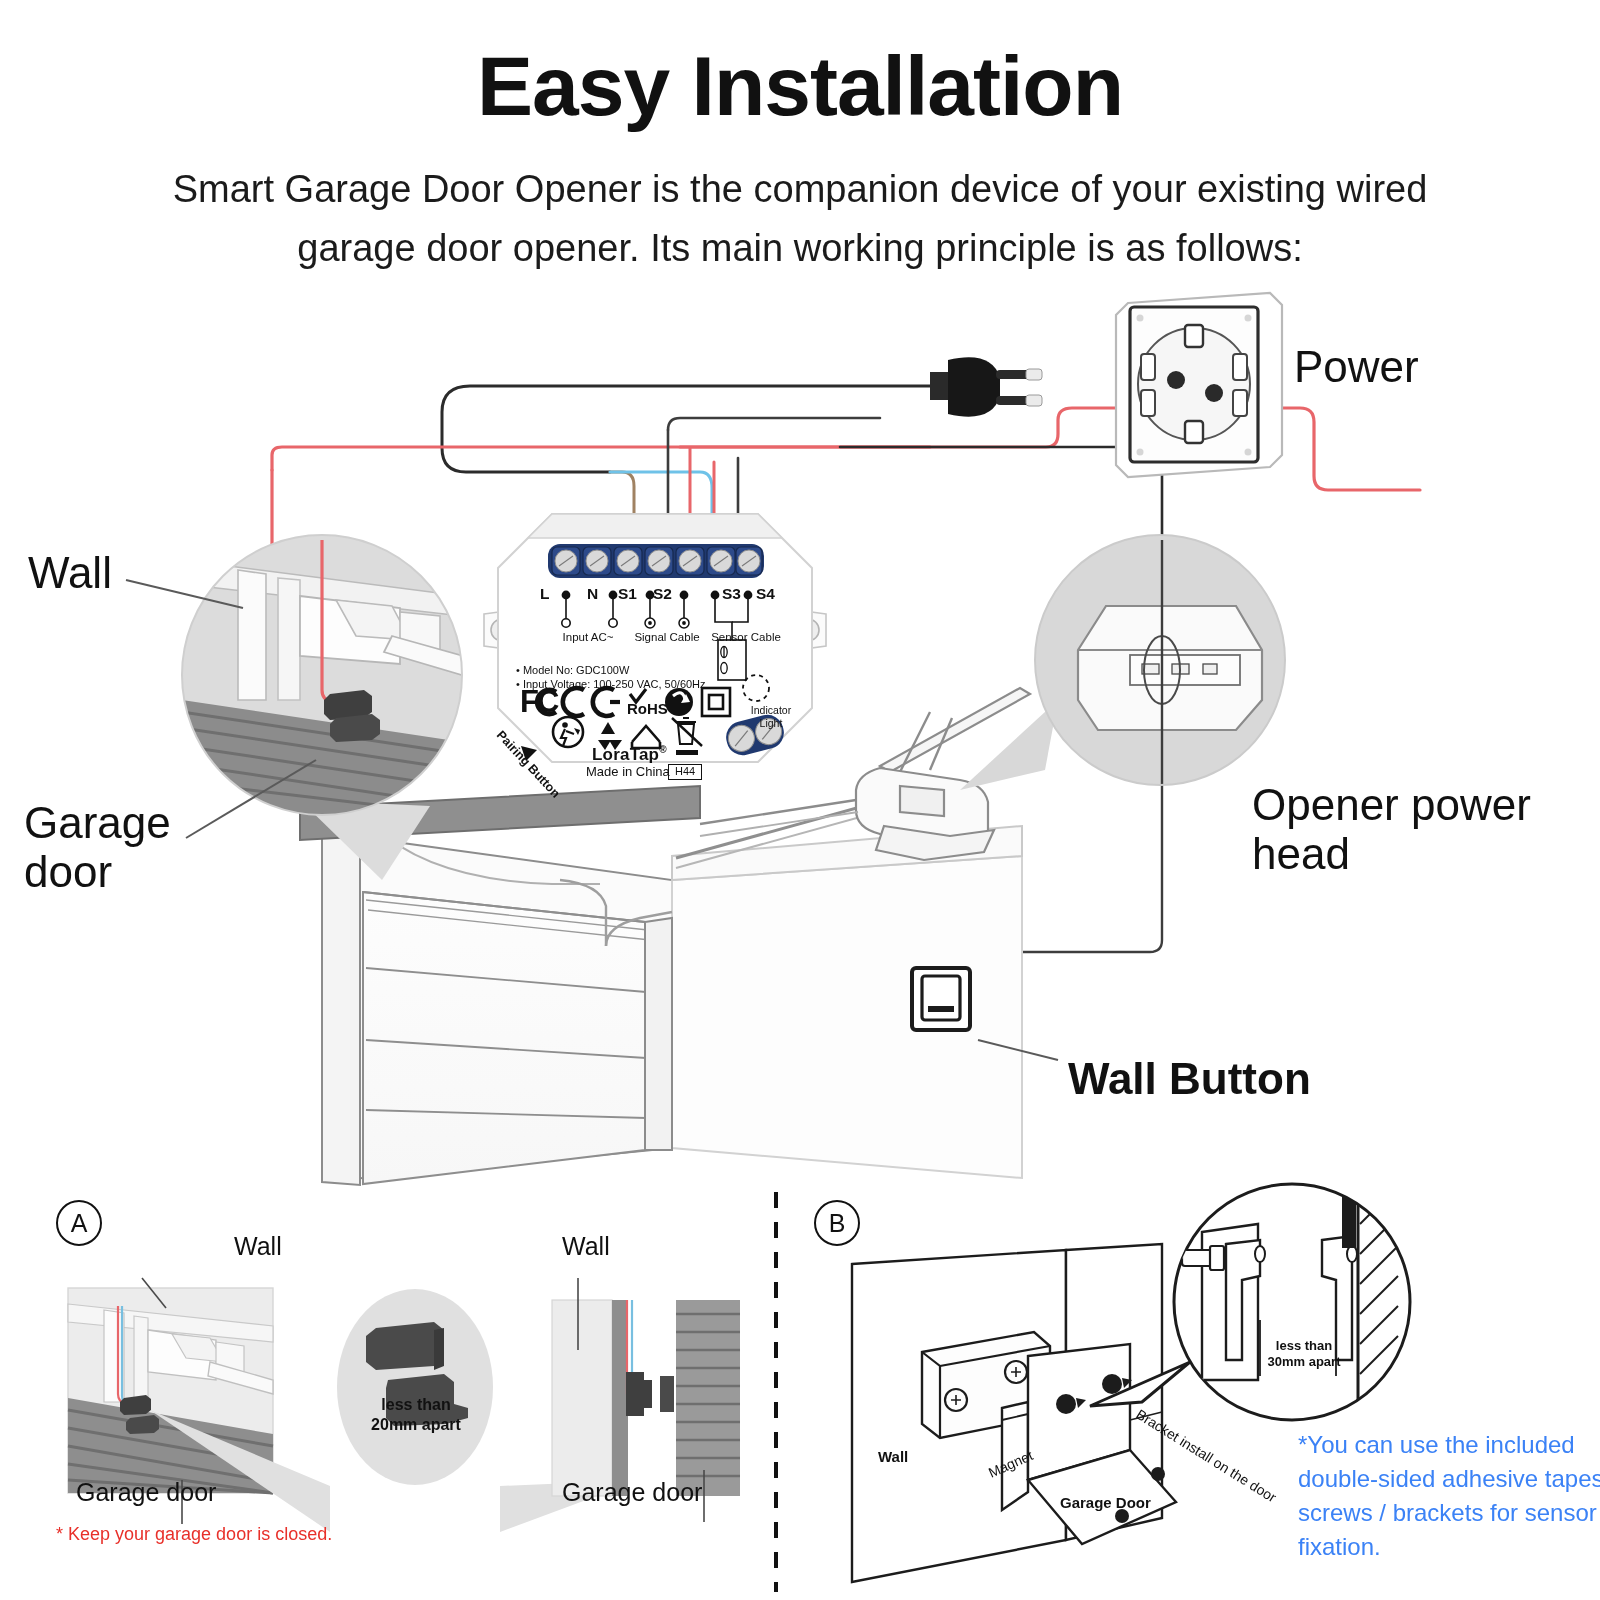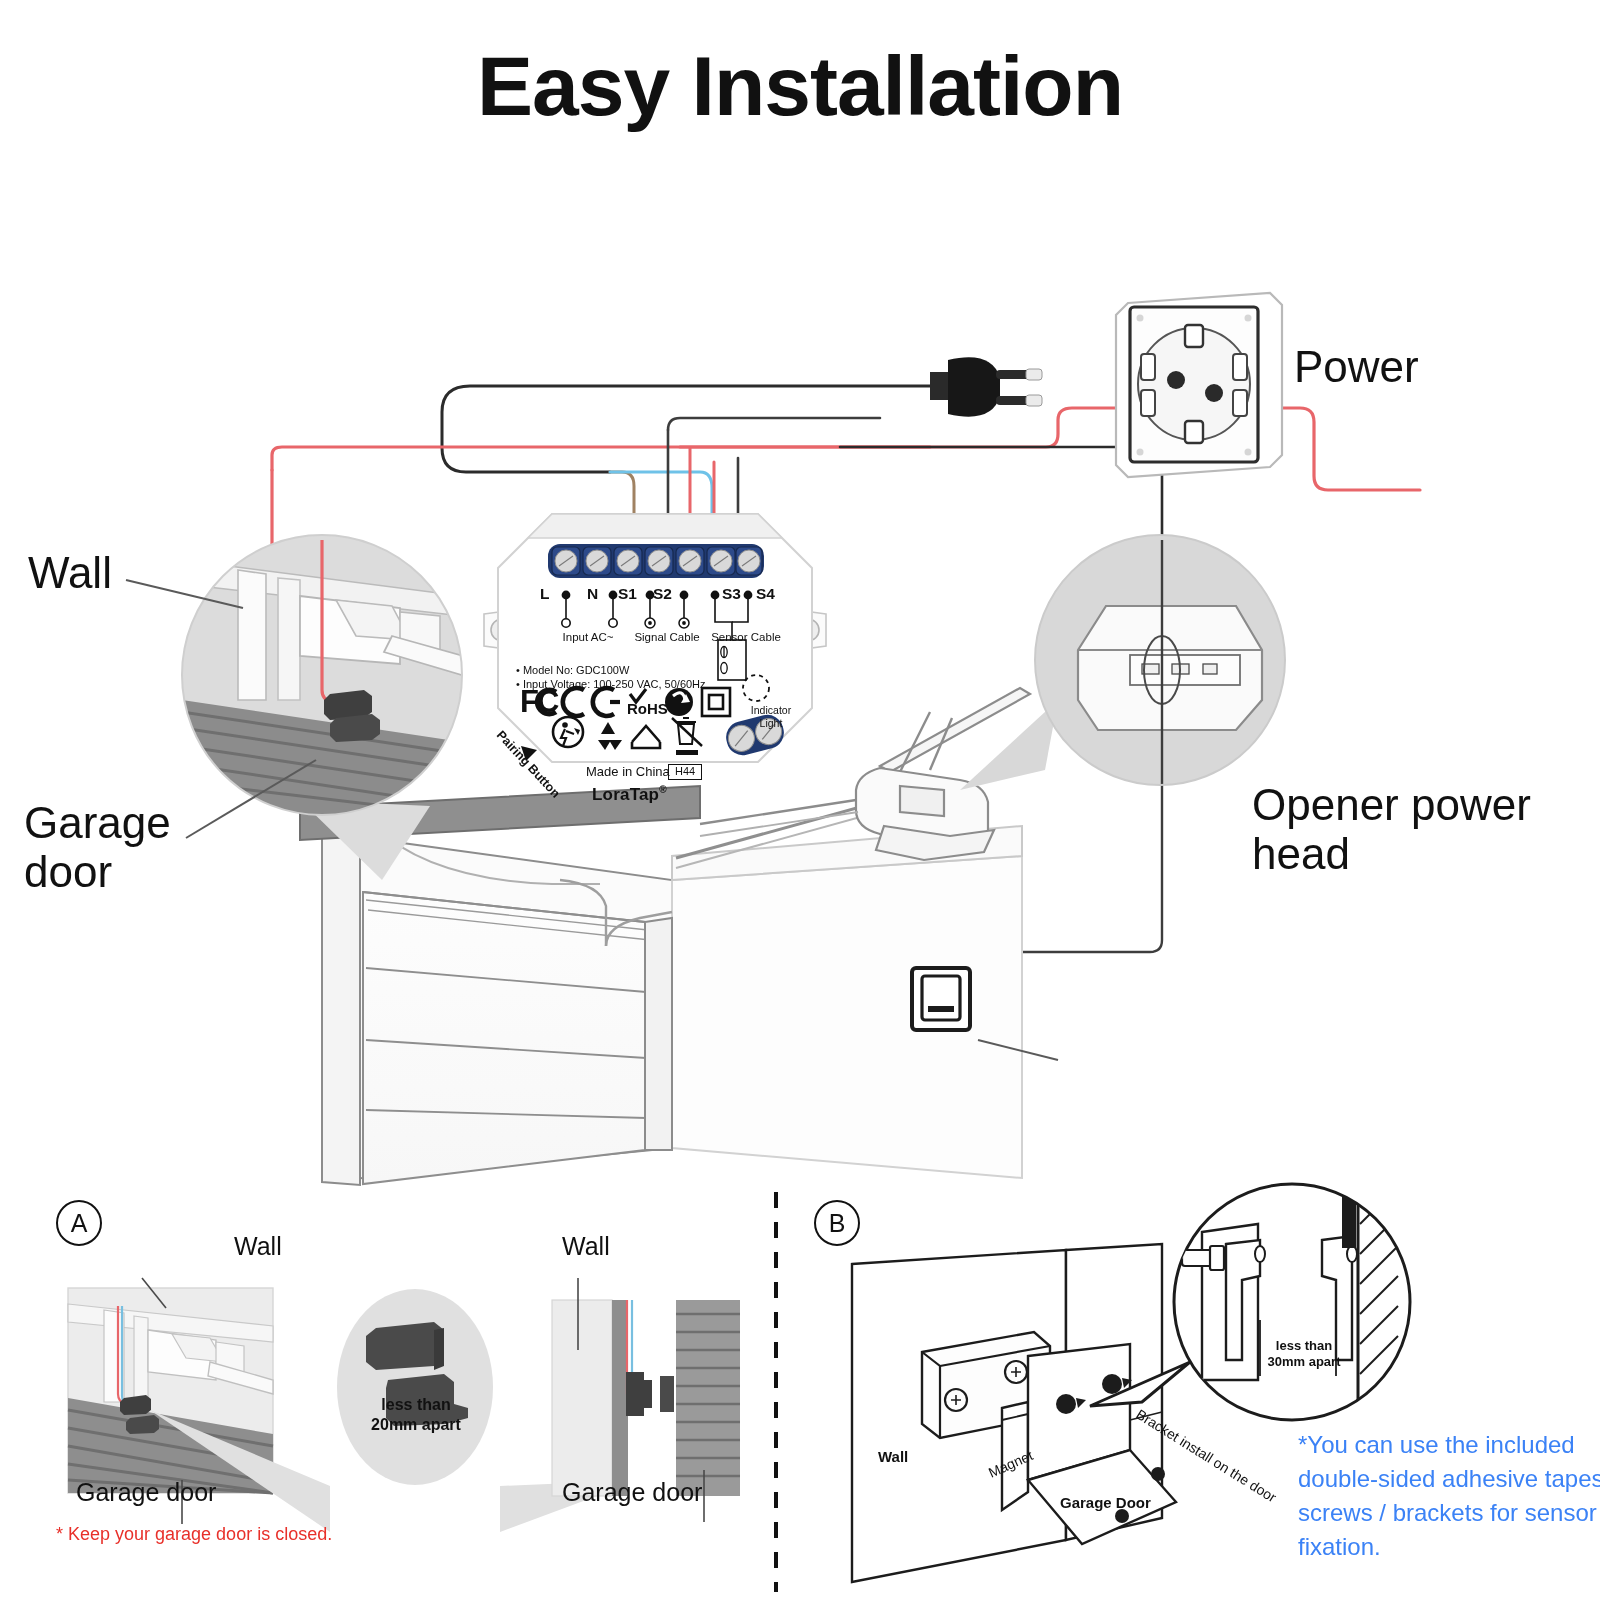--- a/index.html
+++ b/index.html
@@ -68,20 +68,21 @@
   .tiny-b2{font-size:13px;font-weight:700;text-align:center;line-height:1.25;}
   .micro{font-size:15px;}
   .micro-rot{font-size:14px;}
 </style>
 </head>
 <body>
 
 <div class="page">
 
   <div class="title">Easy Installation</div>
+  <div class="subtitle">Smart Garage Door Opener is the companion device of your existing wired garage door opener. Its main working principle is as follows:</div>
 
   <svg id="scene" viewBox="0 0 1600 1600">
     <defs>
       <linearGradient id="gdoorG" x1="0" y1="0" x2="0" y2="1">
         <stop offset="0" stop-color="#fdfdfd"></stop>
           <stop offset="1" stop-color="#f7f7f7"></stop>
       </linearGradient>
       <clipPath id="clipLeftCircle">
           <circle cx="322" cy="675" r="140"></circle>
         </clipPath>
@@ -255,20 +256,21 @@
       <path d="M978,1040 L1058,1060"></path>
     </g>
   </svg>
 
   <div class="lbl lbl-lg" style="left:28px;top:548px;">Wall</div>
   <div class="lbl lbl-lg" style="left:24px;top:798px;">Garage
 door</div>
   <div class="lbl lbl-lg" style="left:1294px;top:342px;">Power</div>
   <div class="lbl lbl-lg" style="left:1252px;top:780px;">Opener power
 head</div>
+  <div class="lbl lbl-lg lbl-bold" style="left:1068px;top:1054px;">Wall Button</div>
 
   <div class="module-wrap">
     <svg viewBox="0 0 350 290" width="350" height="290">
 
       <path d="M4,118 l44,-6 l0,44 l-44,-6 z" fill="#fbfbfb" stroke="#c6c6c6" stroke-width="1.6"></path>
       <ellipse cx="22" cy="134" rx="11" ry="11" fill="#eee" stroke="#b4b4b4" stroke-width="1.6"></ellipse>
       <path d="M346,118 l-44,-6 l0,44 l44,-6 z" fill="#fbfbfb" stroke="#c6c6c6" stroke-width="1.6"></path>
       <ellipse cx="328" cy="134" rx="11" ry="11" fill="#eee" stroke="#b4b4b4" stroke-width="1.6"></ellipse>
 
       <path d="M62,34 L288,34 L302,48 L48,48 Z" fill="#e3e3e3" stroke="#c2c2c2" stroke-width="1.4"></path>
@@ -411,21 +413,21 @@
     </div>
     <div class="mod-text spec" style="left:36px;top:181px;width:260px;">
       •&nbsp;<span>Input Voltage: 100-250 VAC, 50/60Hz</span>
     </div>
 
     <div class="mod-text ind" style="left:260px;top:208px;width:62px;">Indicator
 Light</div>
 
     <div class="mod-text pairing" style="left:24px;top:232px;transform:rotate(47deg);transform-origin:left top;white-space:nowrap;">Pairing Button</div>
 
-    <div class="mod-text brand" style="left:112px;top:248px;margin-top:40px;"><span>LoraTap</span><sup style="font-size:10px">®</sup></div>
+    <div class="mod-text brand" style="left:112px;top:248px;"><span>LoraTap</span><sup style="font-size:10px">®</sup></div>
     <div class="mod-text madein" style="left:106px;top:268px;">Made in China</div>
     <div class="mod-text" style="left:188px;top:268px;font-size:11px;border:1.4px solid #111;padding:0 6px;line-height:1.25;">H44</div>
   </div>
 
   <div class="panel-letter" style="left:56px;top:1200px;">A</div>
 
   <svg class="abs" style="left:0;top:1180px;" width="780" height="420" viewBox="0 0 780 420">
 
     <g clip-path="url(#clipA1)"></g>
     <rect x="68" y="108" width="205" height="205" fill="#ececec" stroke="#d6d6d6" stroke-width="1.4"></rect>

